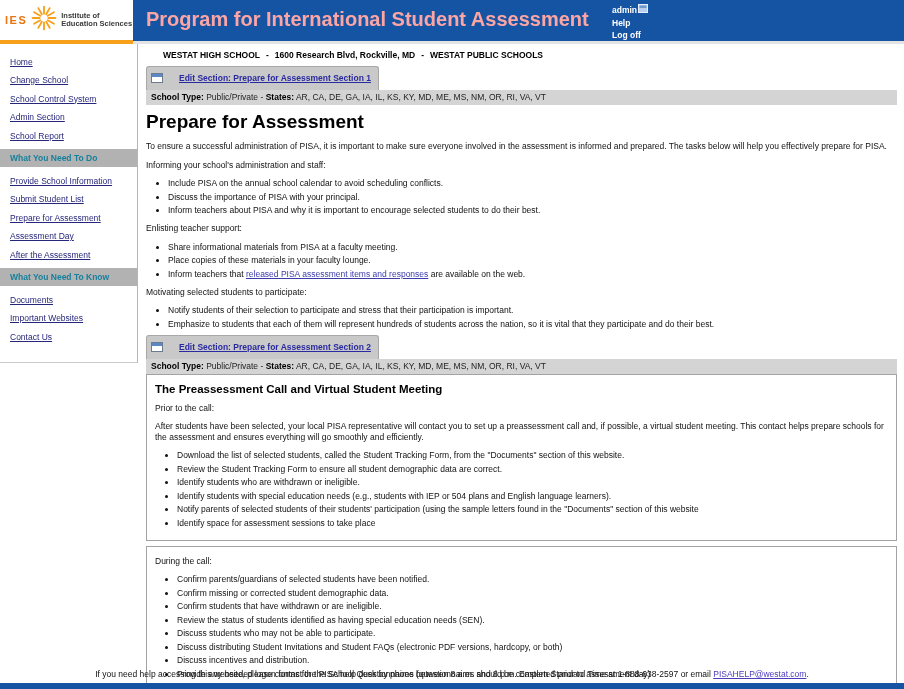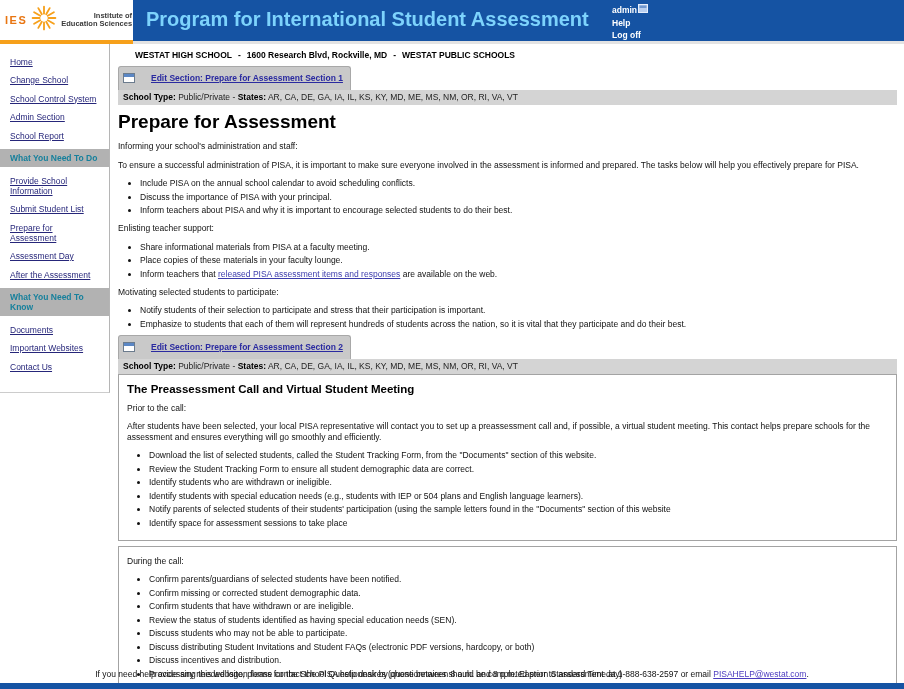--- a/index.html
+++ b/index.html
@@ -3,34 +3,34 @@
 <meta charset="utf-8">
 <style>
   * { box-sizing: border-box; }
   html,body { margin:0; padding:0; background:#fff; }
   body { font-family:"Liberation Sans", sans-serif; color:#111; }
   .page { position:relative; width:904px; height:689px; overflow:hidden; background:#fff; }
 
   
   .top { display:flex; height:44px; }
   .logo-block { width:133px; background:#fff; border-bottom:4px solid #f6a01b;
-                display:flex; align-items:center; gap:3px; padding-left:5px;text-align:right; }
+                display:flex; align-items:center; gap:3px; padding-left:5px; }
   .ies-abbr { color:#e87511; font-weight:bold; font-size:11px; letter-spacing:1.5px; }
   .org-text { font-size:7.5px; font-weight:bold; color:#3a3a3a; line-height:8.5px; }
   .banner { flex:1; background:#1553a3; border-bottom:3px solid #e3e3e3;
             display:flex; align-items:center; position:relative; }
-  .banner-title { color:#7dd3fc; font-size:20px; font-weight:bold; margin:0 7px 2px 13px; white-space:nowrap; }
+  .banner-title { color:#fca5a5; font-size:20px; font-weight:bold; margin:0 7px 2px 13px; white-space:nowrap; }
   .user-links { position:absolute; left:479px; top:4px; font-size:8.5px; font-weight:bold;
                 color:#fff; line-height:12.5px; }
   .user-links a { color:#fff; text-decoration:none; cursor:pointer; display:block; }
   .user-links .admin-row { display:flex; align-items:flex-start; gap:1px; }
 
   
   .cols { display:flex; align-items:flex-start; }
-  .sidebar { width:110px; border-right:1px solid #b5b5b5; border-bottom:1px solid #ccc;
+  .sidebar { width:138px; border-right:1px solid #b5b5b5; border-bottom:1px solid #ccc;
              padding:4px 0 12px; background:#fff; }
   .nav-link { display:block; margin:8.5px 10px; font-size:8.5px; color:#26267a;
               text-decoration:underline; cursor:pointer; }
   .nav-header { background:#b2b2b2; color:#17809c; font-weight:bold; font-size:8.5px;
                 padding:4px 5px 4px 10px; margin:5px 0; }
 
   
   .content { flex:1; min-width:0; padding:3px 7px 0 8px; }
   .school-line { font-size:8.5px; font-weight:bold; padding:3px 0 6px; color:#000;margin-left:17px; }
   .school-line .sep { margin:0 6px; }
@@ -142,22 +142,22 @@
       <div class="meta-bar">
         <b>School Type:</b>
         <span>Public/Private</span>
         <span>-</span>
         <b>States:</b>
         <span>AR, CA, DE, GA, IA, IL, KS, KY, MD, ME, MS, NM, OR, RI, VA, VT</span>
       </div>
 
       <h1 class="page-heading">Prepare for Assessment</h1>
 
+      <p>To ensure a successful administration of PISA, it is important to make sure everyone involved in the assessment is informed and prepared. The tasks below will help you effectively prepare for PISA.</p>
       <p>Informing your school's administration and staff:</p>
-      <p>To ensure a successful administration of PISA, it is important to make sure everyone involved in the assessment is informed and prepared. The tasks below will help you effectively prepare for PISA.</p>
       <ul>
         <li>Include PISA on the annual school calendar to avoid scheduling conflicts.</li>
         <li>Discuss the importance of PISA with your principal.</li>
         <li>Inform teachers about PISA and why it is important to encourage selected students to do their best.</li>
       </ul>
       <p>Enlisting teacher support:</p>
       <ul>
         <li>Share informational materials from PISA at a faculty meeting.</li>
         <li>Place copies of these materials in your faculty lounge.</li>
         <li><span>Inform teachers that </span><a class="inline-link">released PISA assessment items and responses</a><span> are available on the web.</span></li>

